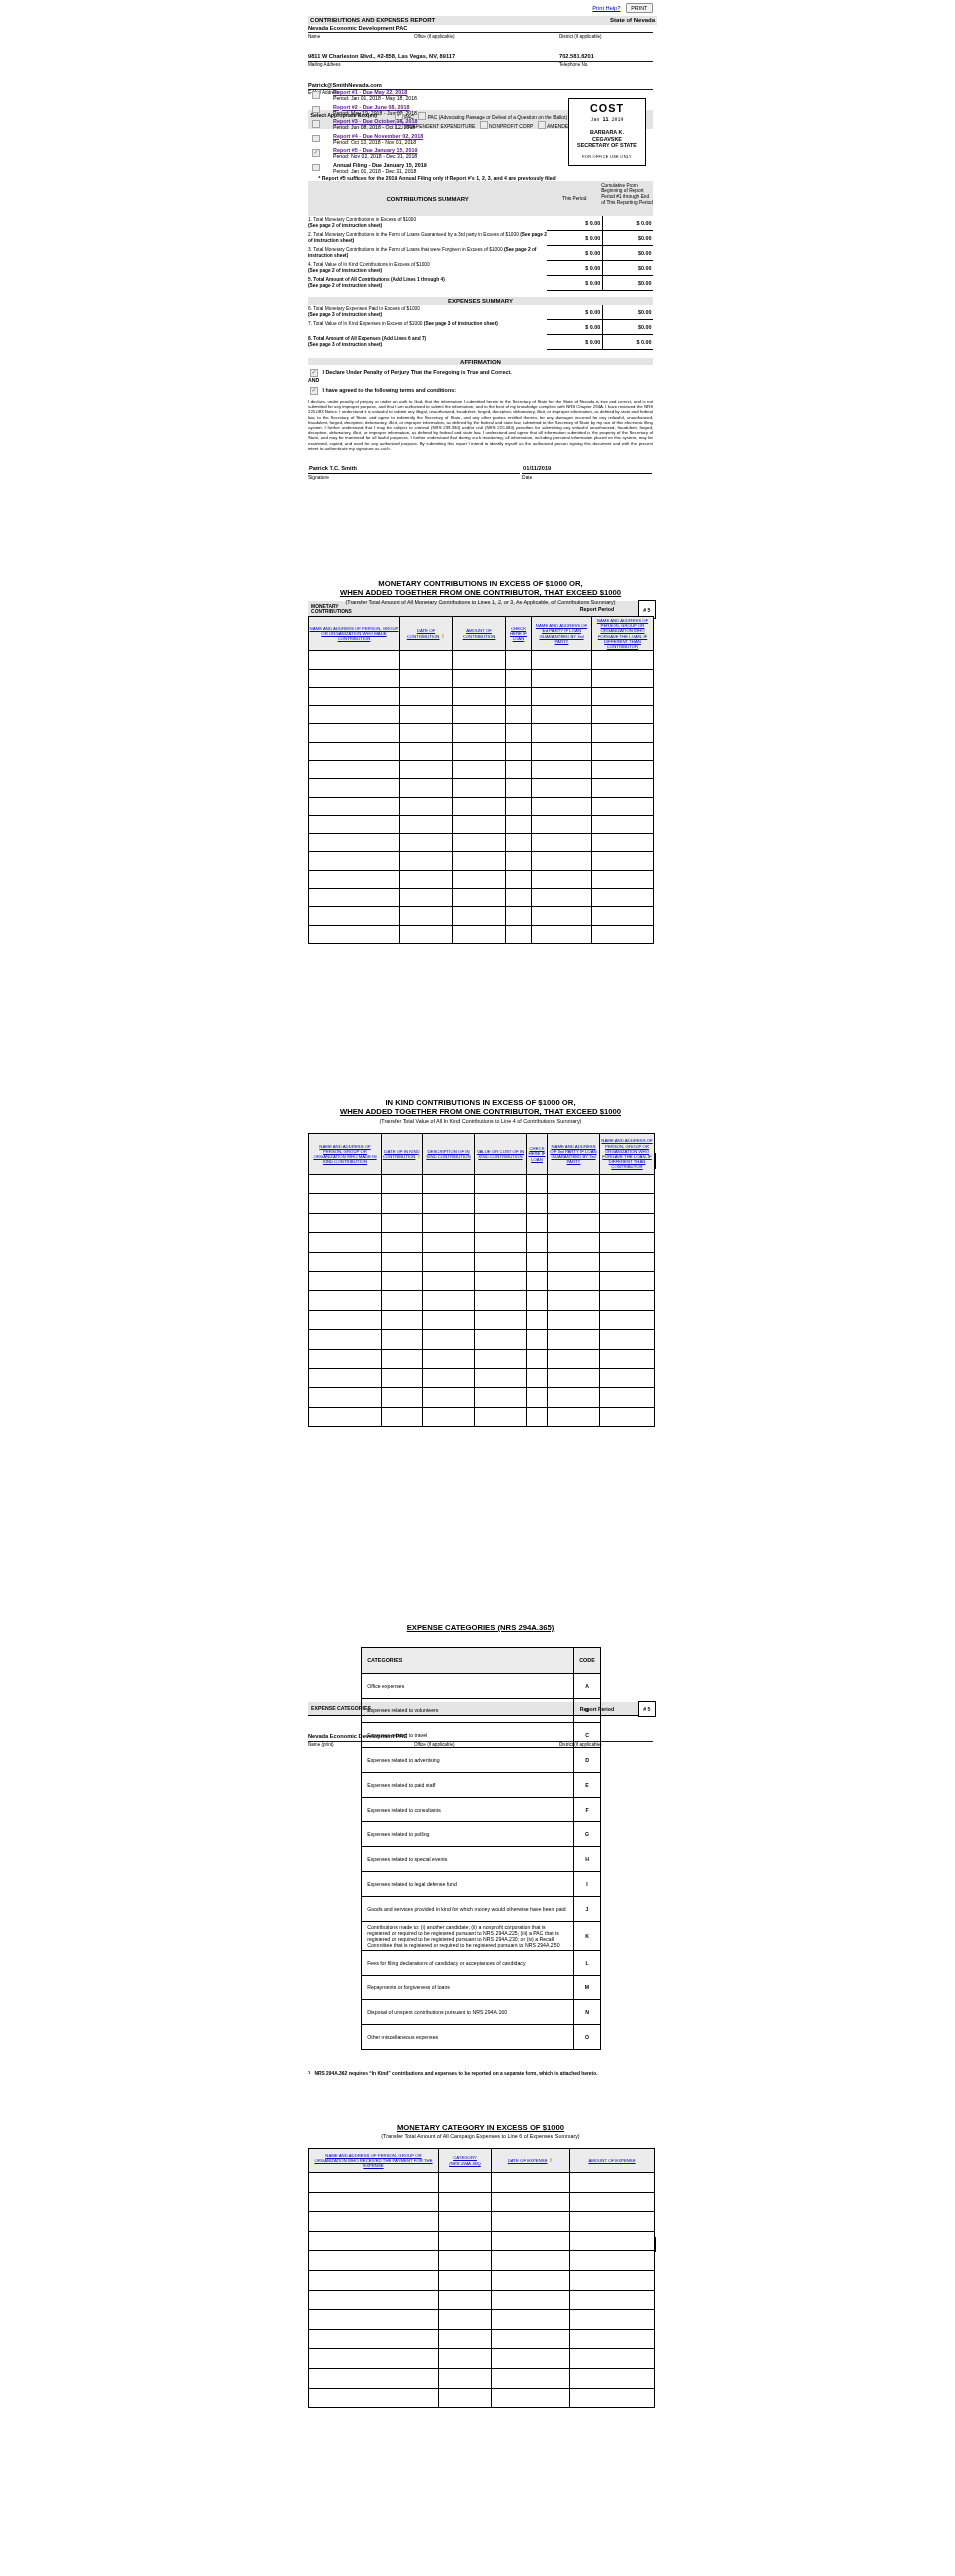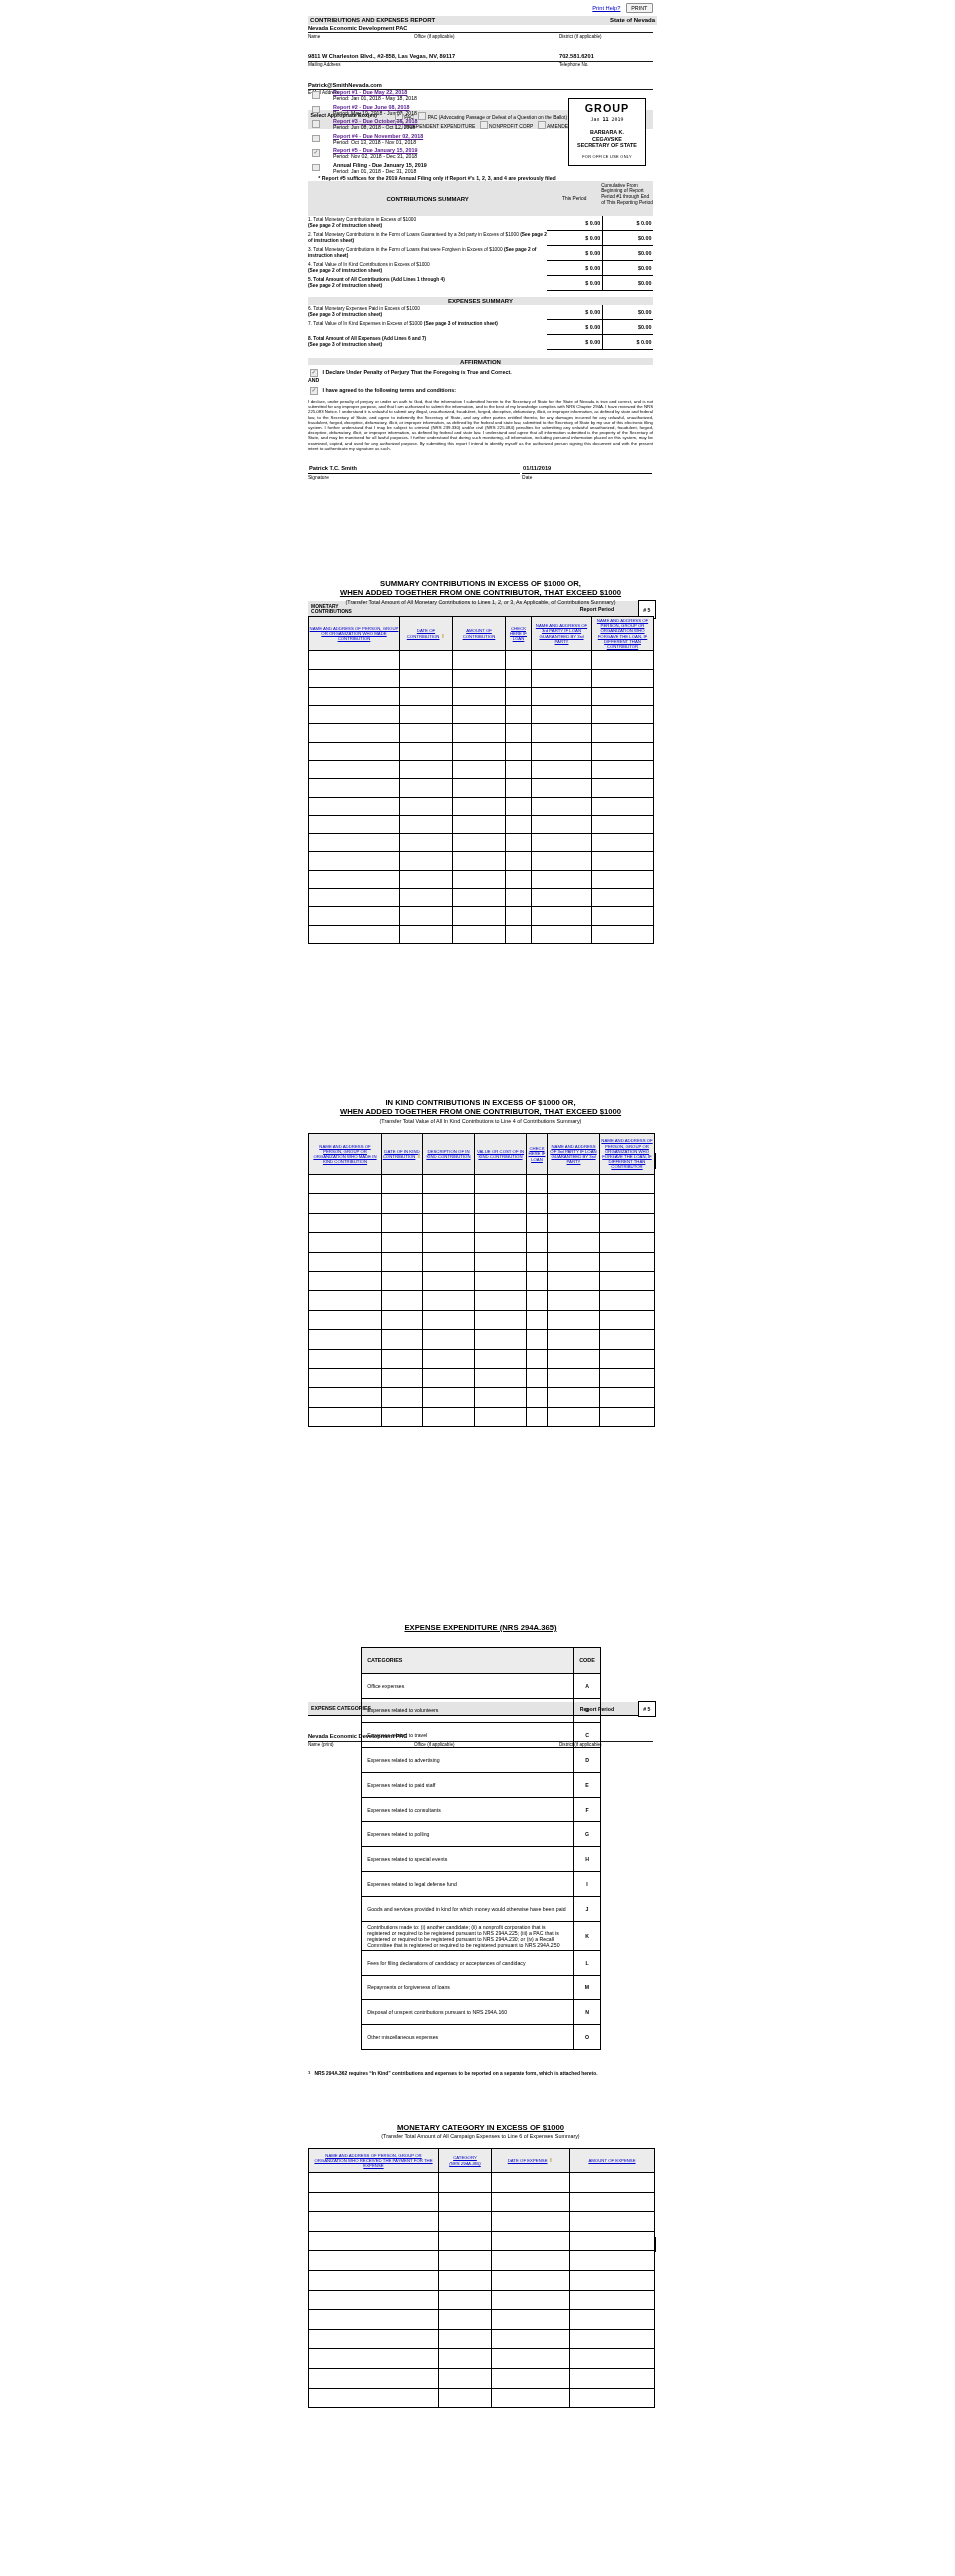--- a/index.html
+++ b/index.html
@@ -192,21 +192,21 @@
       <div class="report-item">
         <span class="cb"></span>
         <div class="rtxt">
           <div class="rtitle">Annual Filing - Due January 15, 2019</div>
           <div class="rperiod">Period: Jan 01, 2018 - Dec 31, 2018</div>
         </div>
       </div>
     </div>
 
   <div class="stamp">
-    <div class="filed">GROUP</div>
+    <div class="filed">COST</div>
     <div class="fdate"><span>Jan</span> <b>11</b> <span>2019</span></div>
     <div class="sname"><span>BARBARA K.</span><br>
       <span>CEGAVSKE</span><br>
       <span>SECRETARY OF STATE</span></div>
     <div class="sfoot">FOR OFFICE USE ONLY</div>
   </div>
 
   <div class="col rnote" style="top:175px;">* Report #5 suffices for the 2019 Annual Filing only if Report #'s 1, 2, 3, and 4 are previously filed</div>
 
   <div class="col" style="top:181px;">
@@ -312,21 +312,21 @@
   <div class="col fieldrow" style="top:560px;">
     <div class="val">Nevada Economic Development PAC</div>
     <div class="rule"></div>
     <div class="labs">
       <span class="lab l0">Name (print)</span>
       <span class="lab l1">Office (if applicable)</span>
       <span class="lab l2">District (if applicable)</span>
     </div>
   </div>
   <div class="col" style="top:579px;">
-    <div class="ptitle"><span>SUMMARY CONTRIBUTIONS IN EXCESS OF $1000 OR,</span><br><span class="u">WHEN ADDED TOGETHER FROM ONE CONTRIBUTOR, THAT EXCEED $1000</span></div>
+    <div class="ptitle"><span>MONETARY CONTRIBUTIONS IN EXCESS OF $1000 OR,</span><br><span class="u">WHEN ADDED TOGETHER FROM ONE CONTRIBUTOR, THAT EXCEED $1000</span></div>
     <div class="psub">(Transfer Total Amount of All Monetary Contributions to Lines 1, 2, or 3, As Applicable, of Contributions Summary)</div>
   </div>
   <div class="col" style="top:616px;">
       <table class="grid-table">
         <colgroup>
           <col style="width: 91px;">
           <col style="width: 53px;">
           <col style="width: 53px;">
           <col style="width: 26px;">
           <col style="width: 60px;">
@@ -645,21 +645,21 @@
   <div class="col fieldrow" style="top:1597px;">
     <div class="val">Nevada Economic Development PAC</div>
     <div class="rule"></div>
     <div class="labs">
       <span class="lab l0">Name (print)</span>
       <span class="lab l1">Office (if applicable)</span>
       <span class="lab l2">District (if applicable)</span>
     </div>
   </div>
   <div class="col" style="top:1623px;">
-    <div class="ptitle"><span class="u">EXPENSE EXPENDITURE (NRS 294A.365)</span></div>
+    <div class="ptitle"><span class="u">EXPENSE CATEGORIES (NRS 294A.365)</span></div>
   </div>
   <div class="col" style="top:1647px;">
     <table class="cat-table">
       <colgroup>
           <col style="width:212px;">
           <col style="width:27px;">
         </colgroup>
       <thead>
           <tr>
         <th>CATEGORIES</th>

